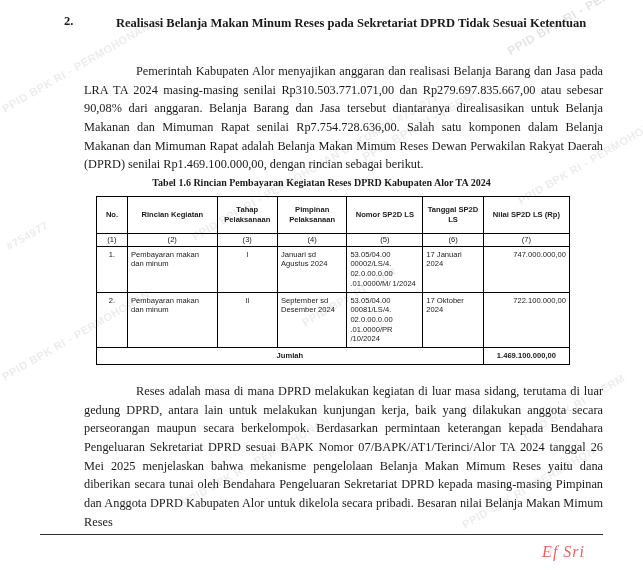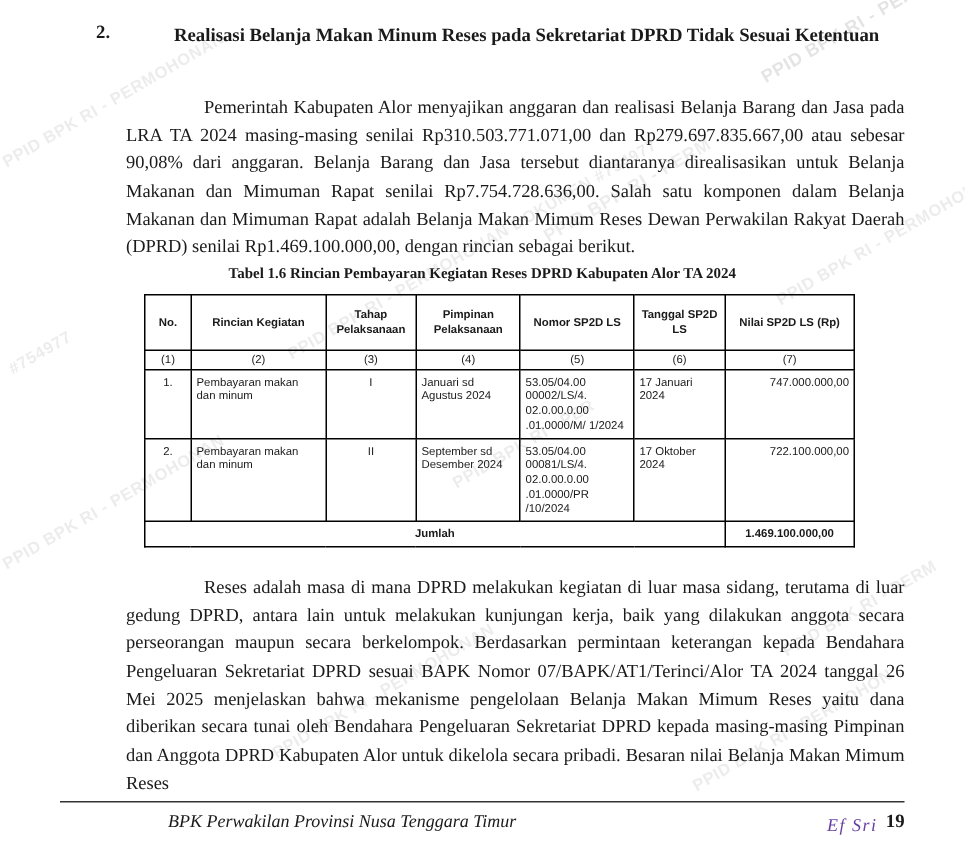--- a/index.html
+++ b/index.html
@@ -150,22 +150,22 @@
   }
   .footer .pg {
     font-weight: bold;
     font-size: 12.5px;
   }
   .signature {
     position: absolute;
     top: 543px;
     right: 58px;
     font-family: "Liberation Serif", serif;
-    font-size: 12px;
-    color: #4c1d95;
+    font-size: 16px;
+    color: #ef4444;
     font-style: italic;
     letter-spacing: 1px;
     opacity: 0.85;
   }
 </style>
 </head>
 <body>
 
 <div class="page">
 
@@ -233,19 +233,15 @@
       <tr class="total">
         <td colspan="6">Jumlah</td>
         <td class="amount">1.469.100.000,00</td>
       </tr>
     </tbody>
   </table>
 
   <p id="para2" class="body">Reses adalah masa di mana DPRD melakukan kegiatan di luar masa sidang, terutama di luar gedung DPRD, antara lain untuk melakukan kunjungan kerja, baik yang dilakukan anggota secara perseorangan maupun secara berkelompok. Berdasarkan permintaan keterangan kepada Bendahara Pengeluaran Sekretariat DPRD sesuai BAPK Nomor 07/BAPK/AT1/Terinci/Alor TA 2024 tanggal 26 Mei 2025 menjelaskan bahwa mekanisme pengelolaan Belanja Makan Mimum Reses yaitu dana diberikan secara tunai oleh Bendahara Pengeluaran Sekretariat DPRD kepada masing-masing Pimpinan dan Anggota DPRD Kabupaten Alor untuk dikelola secara pribadi. Besaran nilai Belanja Makan Mimum Reses</p>
 
   <div class="footer-rule"></div>
-  <div class="footer">
-    <span class="inst">BPK Perwakilan Provinsi Nusa Tenggara Timur</span>
-    <span class="pg">19</span>
-  </div>
   <div class="signature">Ef Sri</div>
 
 </div>
 
 </body></html>

